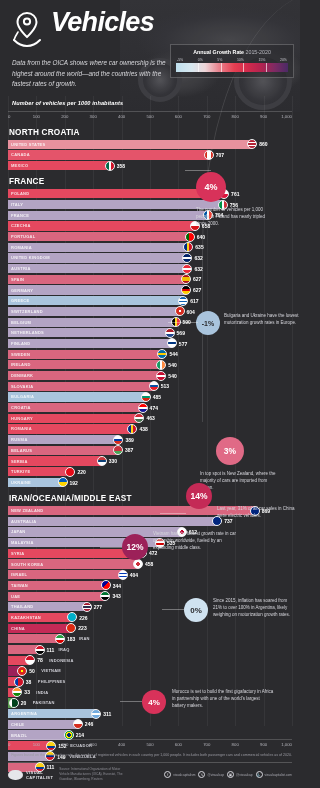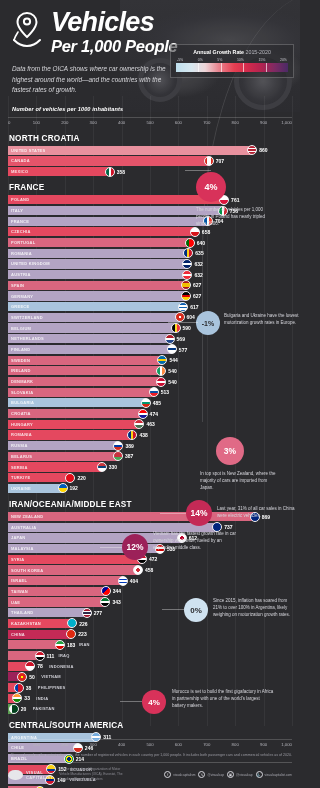--- a/index.html
+++ b/index.html
@@ -175,21 +175,20 @@
       <div class="logo-icon">
         <svg viewBox="0 0 34 40" width="34" height="40">
           <path d="M17 3c-5.2 0-9.5 4-9.5 9 0 6.4 9.5 15 9.5 15s9.5-8.6 9.5-15c0-5-4.3-9-9.5-9z" fill="none" stroke="#ffffff" stroke-width="2"></path>
           <circle cx="17" cy="11.5" r="3.1" fill="none" stroke="#ffffff" stroke-width="2"></circle>
           <path d="M4 30c4 4 9 6 13 6s9-2 13-6" fill="none" stroke="#ffffff" stroke-width="2" stroke-linecap="round"></path>
           <path d="M8 22c-1.6 2.5-3 5-4 8" fill="none" stroke="#ffffff" stroke-width="1.6" stroke-linecap="round"></path>
         </svg>
       </div>
       <div class="titles">
         <div class="title-main">Vehicles</div>
-        <div class="title-sub">Per 1,000 People</div>
       </div>
     </div>
     <div class="lede">Data from the OICA shows where car ownership is the highest around the world—and the countries with the fastest rates of growth.</div>
     <div class="subhead">Number of vehicles per 1000 inhabitants</div>
   </div>
 
   <div class="legend">
     <div class="legend-title">
       <span>Annual Growth Rate</span>
       <span class="yrs">2015-2020</span>
@@ -543,21 +542,20 @@
           <div class="flag" style="left: 9.372px; background: linear-gradient(rgb(255, 153, 51) 0px, rgb(255, 153, 51) 33%, rgb(255, 255, 255) 33%, rgb(255, 255, 255) 66%, rgb(19, 136, 8) 66%);"></div>
           <div class="val" style="left: 16.372px;">33</div>
         </div>
         <div class="row">
           <div class="bar" style="width: 5.68px; background: rgb(91, 158, 82);"></div>
           <div class="cname out" style="left: 24.68px;">PAKISTAN</div>
           <div class="flag" style="left: 5.68px; background: linear-gradient(90deg, rgb(255, 255, 255) 0px, rgb(255, 255, 255) 28%, rgb(1, 65, 28) 28%);"></div>
           <div class="val" style="left: 12.68px;">20</div>
         </div>
       </div>
-      <div class="region-title">CENTRAL/SOUTH AMERICA</div>
       <div class="rows">
         <div class="row">
           <div class="bar" style="width: 88.324px; background: rgb(169, 196, 221);"></div>
           <div class="cname">ARGENTINA</div>
           <div class="flag" style="left: 88.324px; background: linear-gradient(rgb(116, 172, 223) 0px, rgb(116, 172, 223) 33%, rgb(255, 255, 255) 33%, rgb(255, 255, 255) 66%, rgb(116, 172, 223) 66%);"></div>
           <div class="val" style="left: 95.324px;">311</div>
         </div>
         <div class="row">
           <div class="bar" style="width: 69.864px; background: rgb(179, 164, 196);"></div>
           <div class="cname">CHILE</div>
@@ -635,21 +633,21 @@
         </div>
     </div>
   </div>
 
 <div class="bubble" style="position: absolute; left: 196px; top: 172px; width: 30px; height: 30px; background: rgb(216, 50, 90); font-size: 9px; color: rgb(255, 255, 255);">4%</div>
     <div class="callout-text" style="position: absolute; left: 196px; top: 206px; width: 78px;">The number of vehicles per 1,000 people in Poland has nearly tripled since 2000.</div>
     <div class="bubble" style="position: absolute; left: 196px; top: 311px; width: 24px; height: 24px; background: rgb(169, 196, 221); font-size: 7px; color: rgb(43, 43, 46);">-1%</div>
     <div class="callout-text" style="position: absolute; left: 224px; top: 312px; width: 76px;">Bulgaria and Ukraine have the lowest motorization growth rates in Europe.</div>
     <div class="bubble" style="position: absolute; left: 216px; top: 437px; width: 28px; height: 28px; background: rgb(224, 106, 134); font-size: 8.5px; color: rgb(255, 255, 255);">3%</div>
     <div class="callout-text" style="position: absolute; left: 200px; top: 470px; width: 80px;">In top spot is New Zealand, where the majority of cars are imported from Japan.</div>
-    <div class="bubble" style="position: absolute; left: 186px; top: 500px; width: 26px; height: 26px; background: rgb(196, 42, 86); font-size: 8.5px; color: rgb(255, 255, 255);">14%</div>
+    <div class="bubble" style="position: absolute; left: 186px; top: 483px; width: 26px; height: 26px; background: rgb(196, 42, 86); font-size: 8.5px; color: rgb(255, 255, 255);">14%</div>
     <div class="callout-text" style="position: absolute; left: 217px; top: 505px; width: 78px;">Last year, 31% of all car sales in China were electric vehicles.</div>
     <div class="bubble" style="position: absolute; left: 122px; top: 534px; width: 26px; height: 26px; background: rgb(156, 33, 89); font-size: 8.5px; color: rgb(255, 255, 255);">12%</div>
     <div class="callout-text" style="position: absolute; left: 153px; top: 530px; width: 90px;">Vietnam has the fastest growth rate in car ownership worldwide, fueled by an expanding middle class.</div>
     <div class="bubble" style="position: absolute; left: 184px; top: 598px; width: 24px; height: 24px; background: rgb(207, 226, 240); font-size: 8px; color: rgb(43, 43, 46);">0%</div>
     <div class="callout-text" style="position: absolute; left: 213px; top: 597px; width: 84px;">Since 2015, inflation has soared from 21% to over 100% in Argentina, likely weighing on motorization growth rates.</div>
     <div class="bubble" style="position: absolute; left: 142px; top: 690px; width: 24px; height: 24px; background: rgb(216, 50, 90); font-size: 8px; color: rgb(255, 255, 255);">4%</div>
     <div class="callout-text" style="position: absolute; left: 172px; top: 688px; width: 102px;">Morocco is set to build the first gigafactory in Africa in partnership with one of the world's largest battery makers.</div>
     <div class="leader" style="left: 185px; top: 170px; width: 26px;"></div>
     <div class="leader" style="left: 168px; top: 322px; width: 30px;"></div>
     <div class="leader" style="left: 160px; top: 513px; width: 26px;"></div>

